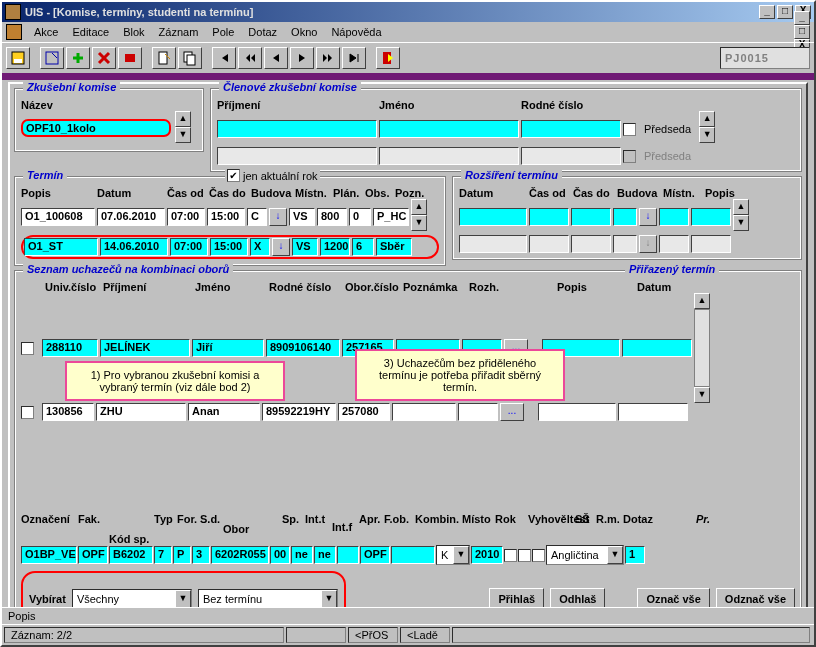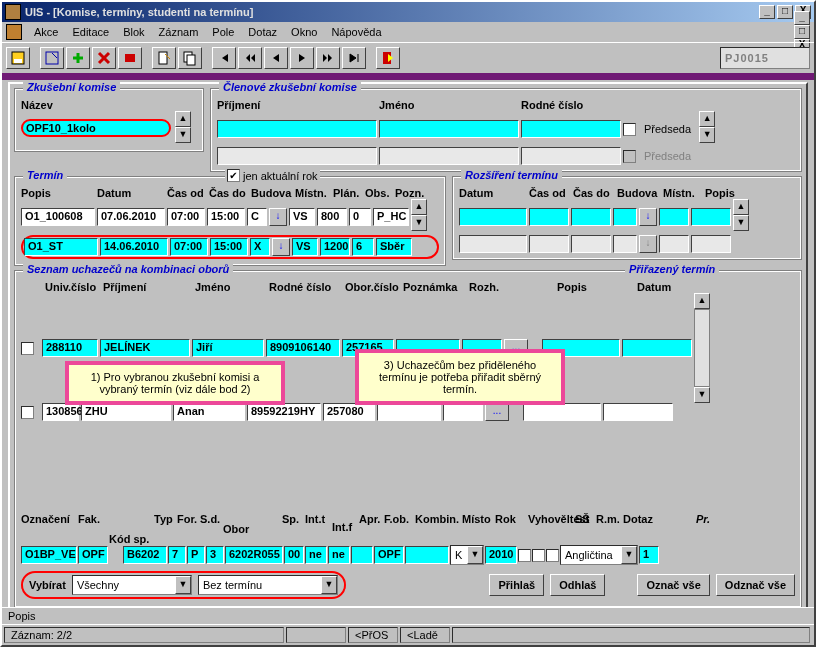--- a/index.html
+++ b/index.html
@@ -30,21 +30,21 @@
   .chk { width: 13px; height: 13px; background: #fff; border: 1px inset #808080; display:inline-flex; align-items:center; justify-content:center; font-size:10px; }
   .scroll { width: 16px; display: flex; flex-direction: column; }
   .sbtn { width: 16px; height: 16px; background: #c0c0c0; border: 1px solid; border-color: #fff #404040 #404040 #fff; text-align:center; font-size:9px; line-height:12px; cursor:pointer; }
   .strack { flex:1; background:#e0e0e0; border:1px solid #808080; }
   .hdr { font-weight: bold; font-size: 11px; }
   .tiny { width: 18px; height: 18px; background:#c0c0c0; border:1px solid; border-color:#fff #404040 #404040 #fff; text-align:center; cursor:pointer; font-size:10px; line-height:14px; color:#00f; }
   .btnraised { background:#c0c0c0; border:1px solid; border-color:#fff #404040 #404040 #fff; padding:2px 8px; cursor:pointer; font-weight:bold; height:22px; }
   .sel { background:#fff; border:1px inset #808080; height:20px; display:flex; align-items:center; }
   .sel .sv { flex:1; padding:0 4px; }
   .sel .sarr { width:16px; height:18px; background:#c0c0c0; border:1px solid; border-color:#fff #404040 #404040 #fff; text-align:center; font-size:9px; line-height:14px; }
-  .note { background:#ffffcc; border:4px solid #ec4899; padding:6px 10px; font-size:11px; text-align:center; position:absolute; z-index:5; }
+  .note { background:#ffffcc; border:2px solid #ec4899; padding:6px 10px; font-size:11px; text-align:center; position:absolute; z-index:5; }
   .statusbar { display:flex; border-top:1px solid #fff; padding:2px; font-size:11px; }
   .statusbar .cell { border:1px inset #808080; padding:1px 6px; margin-right:2px; }
   svg { display:block; }
 </style>
 </head>
 <body>
 
 <div class="window">
 
   <div class="titlebar">
@@ -162,21 +162,21 @@
   </div>
 
   <div class="content" style="position:relative;">
    <div class="inner" style="position:relative;">
 
     <div class="row" style="align-items:flex-start;">
       <div class="grp" style="width:190px;">
         <div class="lgd">Zkušební komise</div>
         <div class="lbl">Název</div>
         <div class="row">
-          <div class="inp circled" style="width:150px;">OPF10_1kolo</div>
+          <div class="inp circled" style="width:150px;border-radius:7px;">OPF10_1kolo</div>
           <div class="scroll" style="height:34px;margin-left:2px;">
             <div class="sbtn">▲</div>
             <div class="sbtn">▼</div>
           </div>
         </div>
       </div>
 
       <div class="grp" style="flex:1; margin-left:4px;">
         <div class="lgd">Členové zkušební komise</div>
         <div class="row">
@@ -320,21 +320,21 @@
         <div class="inp" style="width:70px;"></div>
         <div class="scroll" style="height:110px;">
           <div class="sbtn">▲</div>
           <div class="strack"></div>
           <div class="sbtn">▼</div>
         </div>
       </div>
 
       <div class="row">
         <div class="chk" style="margin-right:6px;"></div>
-        <div class="inp inpw" style="width:37px;">130856</div>
+        <div class="inp inpw" style="width:52px;">130856</div>
         <div class="inp inpw" style="width:90px;">ZHU</div>
         <div class="inp inpw" style="width:72px;">Anan</div>
         <div class="inp inpw" style="width:74px;">89592219HY</div>
         <div class="inp inpw" style="width:52px;">257080</div>
         <div class="inp inpw" style="width:64px;"></div>
         <div class="inp inpw" style="width:40px;"></div>
         <div class="tiny" style="width:24px;">...</div>
         <div style="width:10px;"></div>
         <div class="inp inpw" style="width:78px;"></div>
         <div class="inp inpw" style="width:70px;"></div>
@@ -363,21 +363,21 @@
           <span>test</span>
         </div>
         <div style="width:20px;">SŠ</div>
         <div style="width:26px;">R.m.</div>
         <div style="width:72px;">Dotaz</div>
         <div style="width:20px;font-style:italic;">Pr.</div>
       </div>
       <div class="row" style="gap:1px;">
         <div class="inp" style="width:56px;">O1BP_VE</div>
         <div class="inp" style="width:30px;">OPF</div>
-        <div class="inp" style="width:44px;margin-left:14px;">B6202</div>
+        <div class="inp" style="width:44px;">B6202</div>
         <div class="inp" style="width:18px;">7</div>
         <div class="inp" style="width:18px;">P</div>
         <div class="inp" style="width:18px;">3</div>
         <div class="inp" style="width:58px;">6202R055</div>
         <div class="inp" style="width:20px;">00</div>
         <div class="inp" style="width:22px;">ne</div>
         <div class="inp" style="width:22px;">ne</div>
         <div class="inp" style="width:22px;"></div>
         <div class="inp" style="width:30px;">OPF</div>
         <div class="inp" style="width:44px;"></div>
@@ -390,21 +390,21 @@
         <div class="chk"></div>
         <div class="chk"></div>
         <div class="sel" style="width:78px;">
               <div class="sv">Angličtina</div>
               <div class="sarr">▼</div>
             </div>
         <div class="inp" style="width:20px;">1</div>
       </div>
 
       <div class="row" style="margin-top:6px; gap:6px;">
-        <div class="circled" style="display:flex; align-items:center; padding:2px 6px; gap:6px; border-radius:14px;">
+        <div class="circled" style="display:flex; align-items:center; padding:16px 6px; gap:6px; border-radius:14px;">
           <span class="lbl">Vybírat</span>
           <div class="sel" style="width:120px;">
                 <div class="sv">Všechny</div>
                 <div class="sarr">▼</div>
               </div>
           <div class="sel" style="width:140px;">
                 <div class="sv">Bez termínu</div>
                 <div class="sarr">▼</div>
               </div>
         </div>

